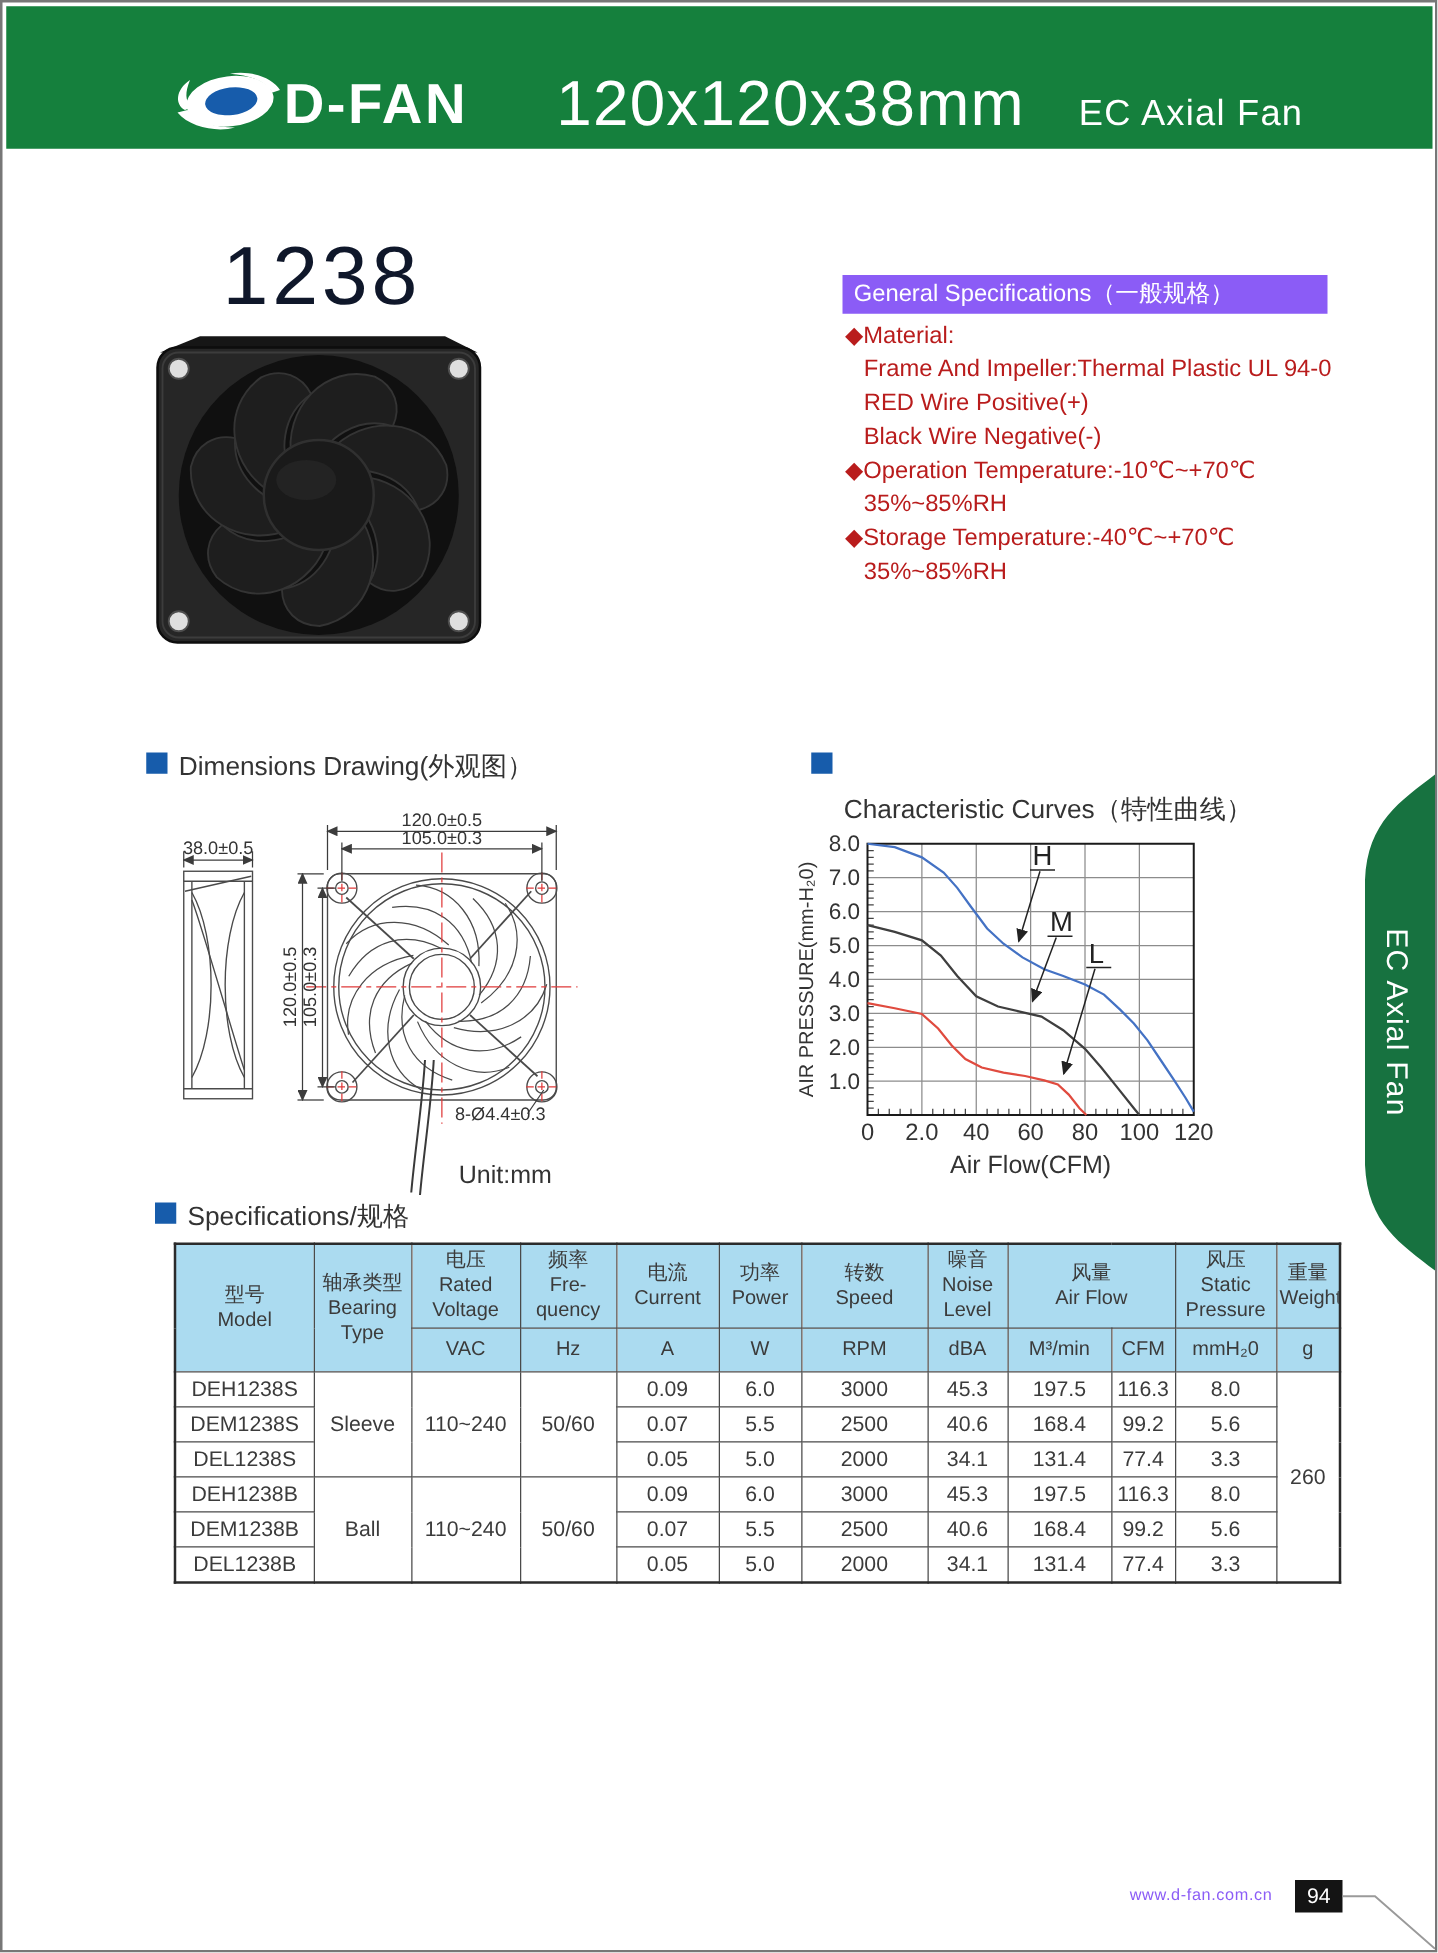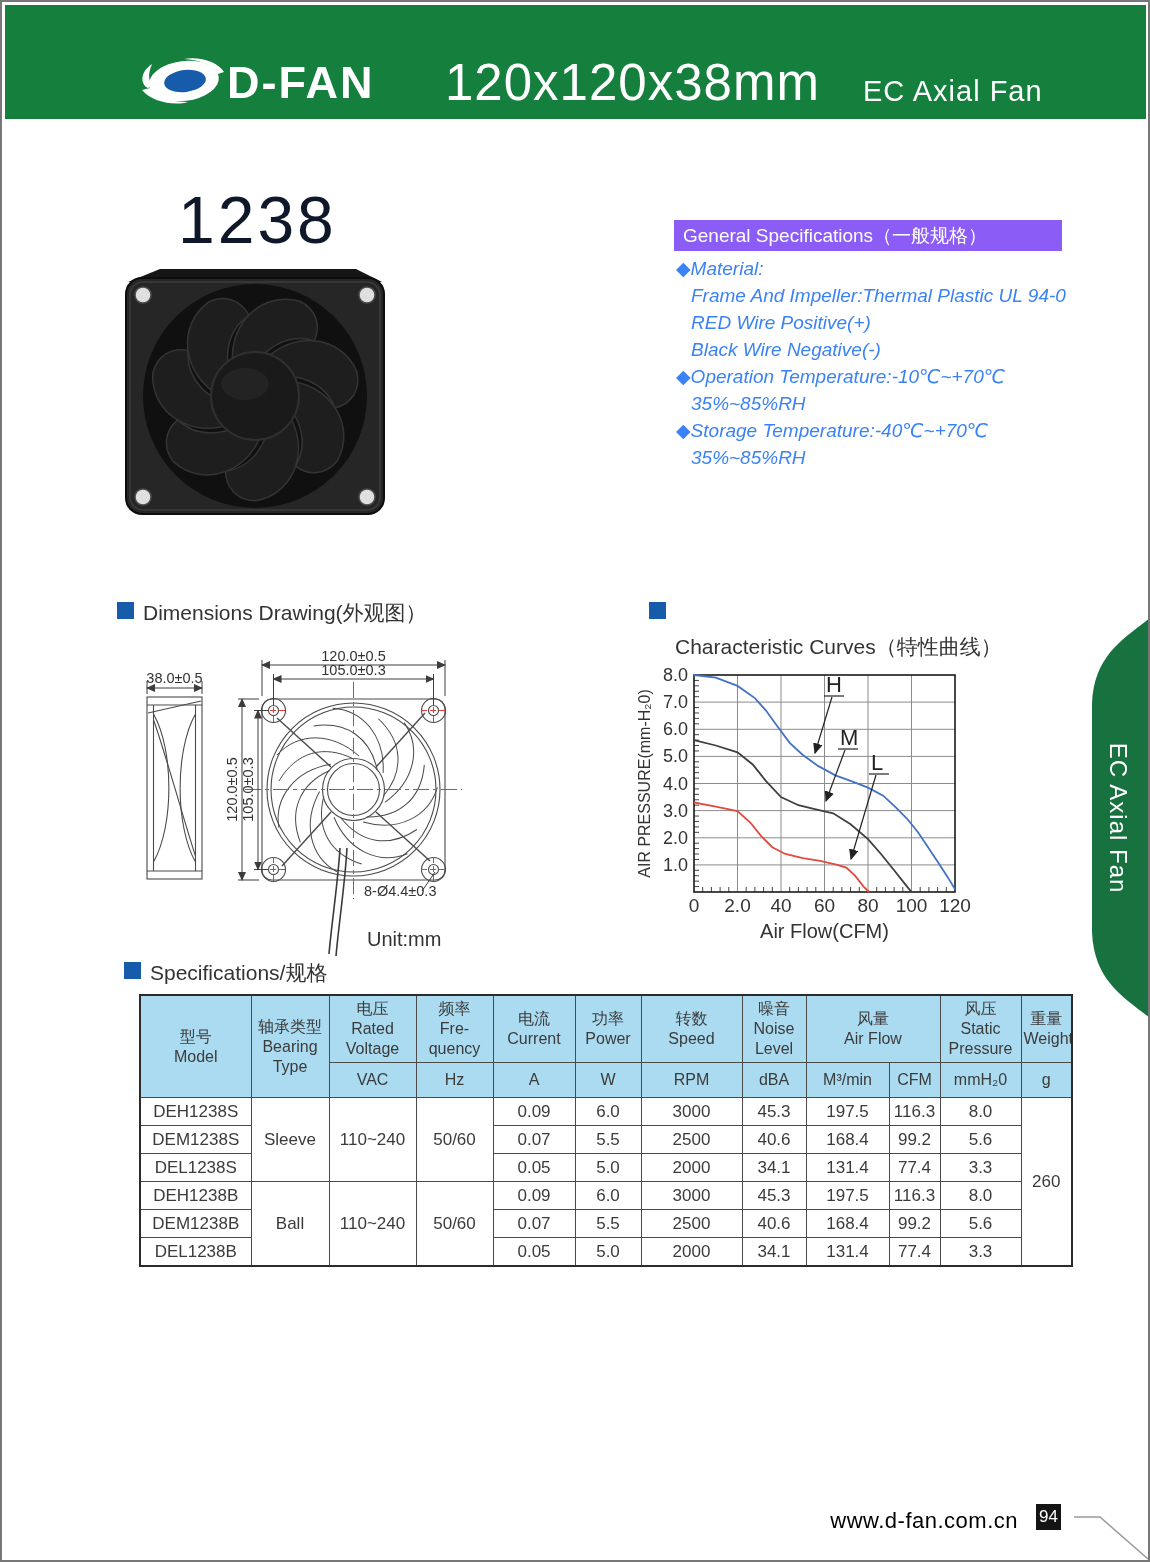--- a/index.html
+++ b/index.html
@@ -10,39 +10,39 @@
   
   .header-bar{left:3px;top:3px;width:1141px;height:114px;background:#15803d;}
   .brand-name{left:222px;top:52px;font-size:45px;font-weight:bold;color:#fff;letter-spacing:2px;}
   .size-title{left:440px;top:48px;font-size:51px;font-weight:400;color:#fff;letter-spacing:1px;}
   .category-title{left:858px;top:70px;font-size:29px;color:#fff;letter-spacing:1px;}
   
   .model-number{left:176px;top:180px;font-size:66px;font-weight:300;color:#0f172a;letter-spacing:3px;}
   
   .gs-titlebar{left:672px;top:218px;width:388px;height:31px;background:#8b5cf6;color:#fff;
                font-size:19px;line-height:31px;padding-left:9px;box-sizing:border-box;}
-  .gs-items{left:674px;top:253px;width:420px;font-size:19px;color:#3b82f6;font-style:italic;}
+  .gs-items{left:674px;top:253px;width:420px;font-size:19px;color:#b91c1c;}
   .gs-items .line{height:27px;line-height:27px;white-space:nowrap;}
   .gs-items .cont{padding-left:15px;}
   
   .sec-bullet{width:17px;height:17px;background:#175cab;}
   .sec-title{font-size:21px;color:#333;}
   
   table.spec{position:absolute;left:137px;top:992px;border-collapse:collapse;table-layout:fixed;
              width:932px;font-size:17px;color:#3b3b3b;}
   table.spec th,table.spec td{border:1px solid #4a4a4a;text-align:center;vertical-align:middle;
              padding:0 2px;overflow:hidden;font-weight:normal;}
   table.spec{border:2px solid #2b2b2b;}
   table.spec thead th{background:#abdbf0;font-size:16px;line-height:20px;}
   table.spec .hrow1 th{height:66px;}
   table.spec .hrow2 th{height:34px;}
   table.spec tbody td{height:27px;}
   
-  .site-url{left:816px;top:1506px;width:200px;text-align:right;font-size:22px;color:#000000;letter-spacing:.5px;}
-  .page-num{left:1034px;top:1502px;width:25px;height:26px;background:#141414;color:#fff;
+  .site-url{left:816px;top:1506px;width:200px;text-align:right;font-size:13px;color:#8b5cf6;letter-spacing:.5px;}
+  .page-num{left:1034px;top:1502px;width:38px;height:26px;background:#141414;color:#fff;
             font-size:17px;text-align:center;line-height:26px;}
   svg text{font-family:"Liberation Sans","DejaVu Sans",sans-serif;}
 </style>
 </head>
 <body>
 
 <div class="page">
 
   <div class="abs header-bar">
     <svg class="abs" style="left:133px;top:45px" width="92" height="62" viewBox="0 0 92 62">

